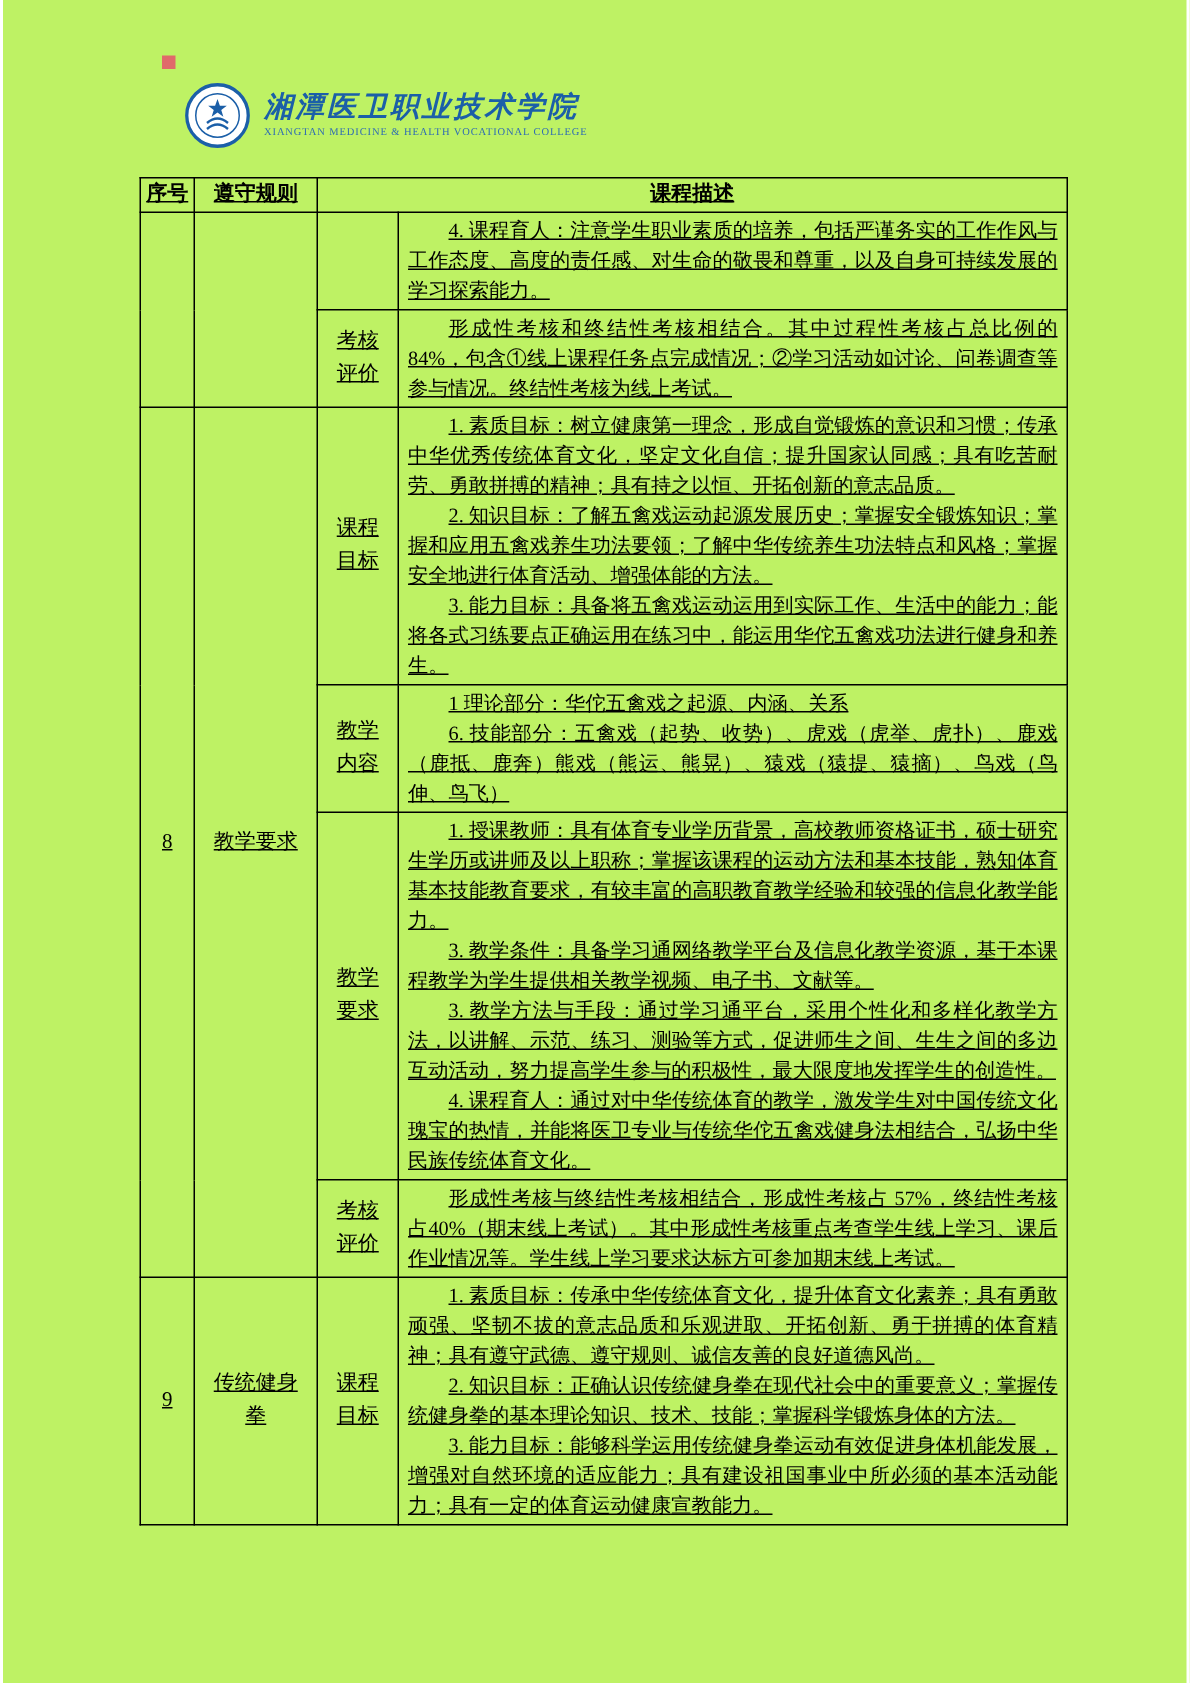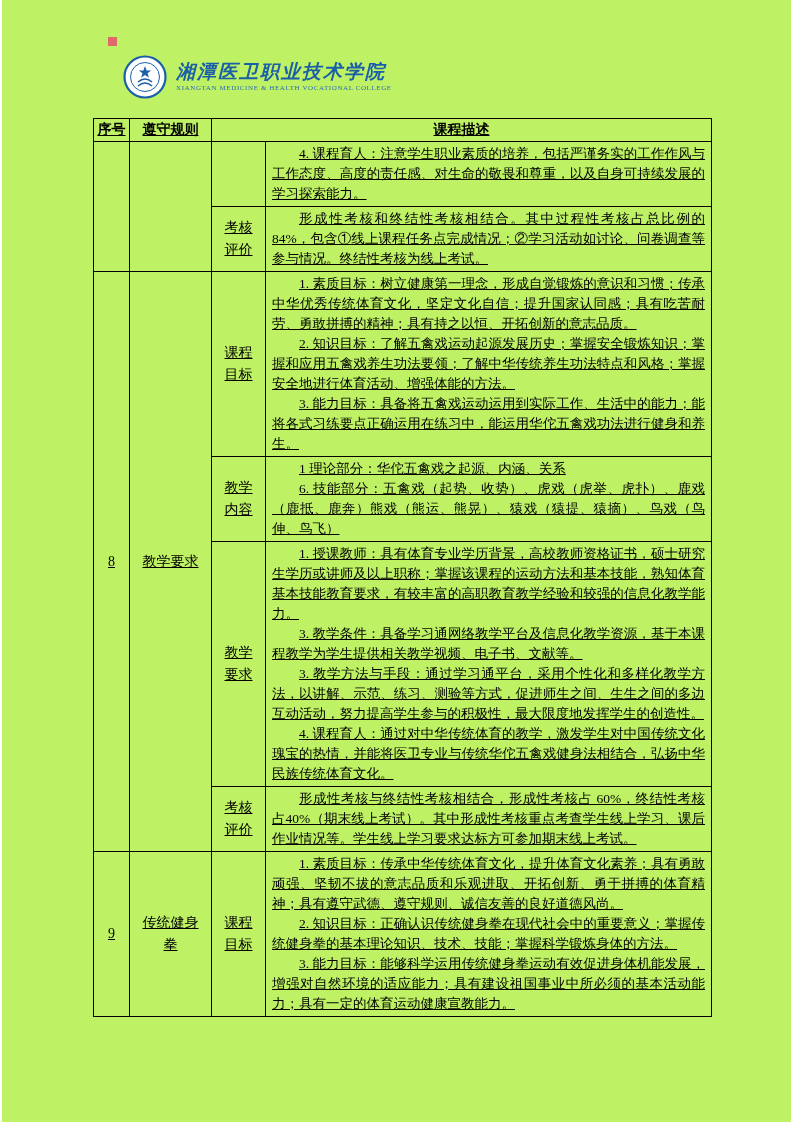--- a/index.html
+++ b/index.html
@@ -178,21 +178,21 @@
         <td class="cell-content">
           <p>1. 授课教师：具有体育专业学历背景，高校教师资格证书，硕士研究生学历或讲师及以上职称；掌握该课程的运动方法和基本技能，熟知体育基本技能教育要求，有较丰富的高职教育教学经验和较强的信息化教学能力。</p>
           <p>3. 教学条件：具备学习通网络教学平台及信息化教学资源，基于本课程教学为学生提供相关教学视频、电子书、文献等。</p>
           <p>3. 教学方法与手段：通过学习通平台，采用个性化和多样化教学方法，以讲解、示范、练习、测验等方式，促进师生之间、生生之间的多边互动活动，努力提高学生参与的积极性，最大限度地发挥学生的创造性。</p>
           <p>4. 课程育人：通过对中华传统体育的教学，激发学生对中国传统文化瑰宝的热情，并能将医卫专业与传统华佗五禽戏健身法相结合，弘扬中华民族传统体育文化。</p>
         </td>
       </tr>
       <tr>
         <td class="cell-label">考核评价</td>
         <td class="cell-content">
-          <p>形成性考核与终结性考核相结合，形成性考核占 60%，终结性考核占40%（期末线上考试）。其中形成性考核重点考查学生线上学习、课后作业情况等。学生线上学习要求达标方可参加期末线上考试。</p>
+          <p>形成性考核与终结性考核相结合，形成性考核占 57%，终结性考核占40%（期末线上考试）。其中形成性考核重点考查学生线上学习、课后作业情况等。学生线上学习要求达标方可参加期末线上考试。</p>
         </td>
       </tr>
 
       <tr>
         <td class="cell-number">9</td>
         <td class="cell-course">传统健身拳</td>
         <td class="cell-label">课程目标</td>
         <td class="cell-content">
           <p>1. 素质目标：传承中华传统体育文化，提升体育文化素养；具有勇敢顽强、坚韧不拔的意志品质和乐观进取、开拓创新、勇于拼搏的体育精神；具有遵守武德、遵守规则、诚信友善的良好道德风尚。</p>
           <p>2. 知识目标：正确认识传统健身拳在现代社会中的重要意义；掌握传统健身拳的基本理论知识、技术、技能；掌握科学锻炼身体的方法。</p>

